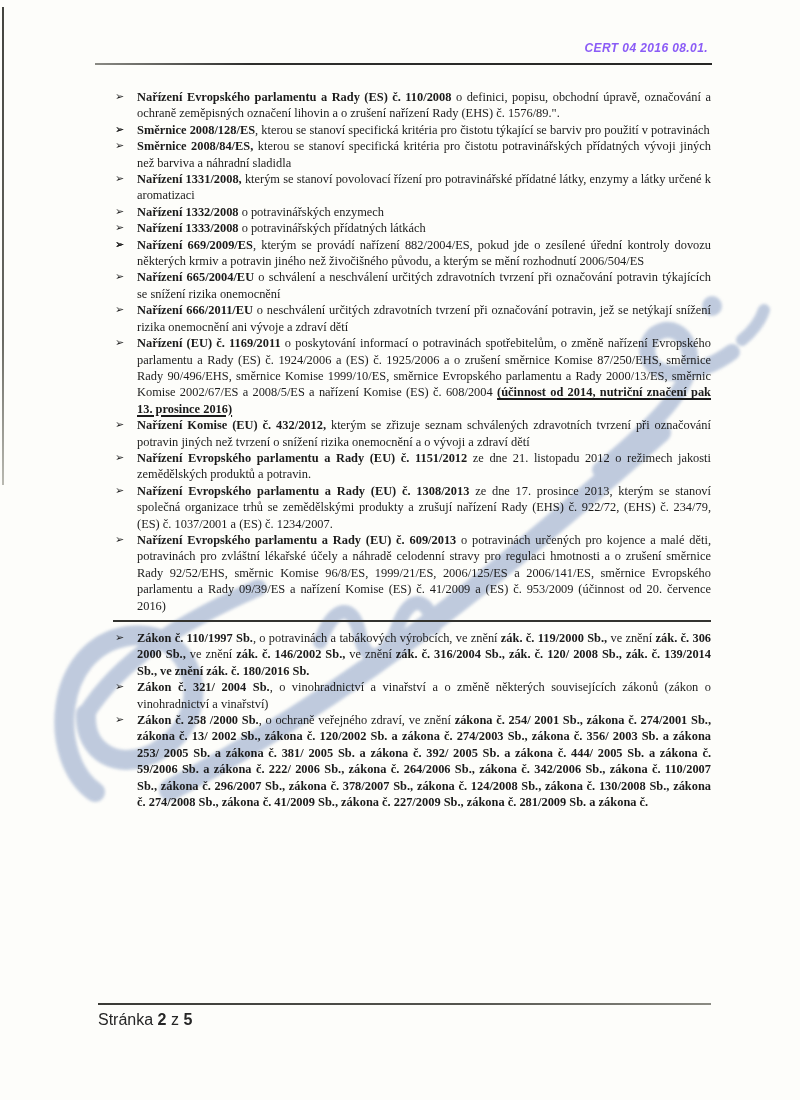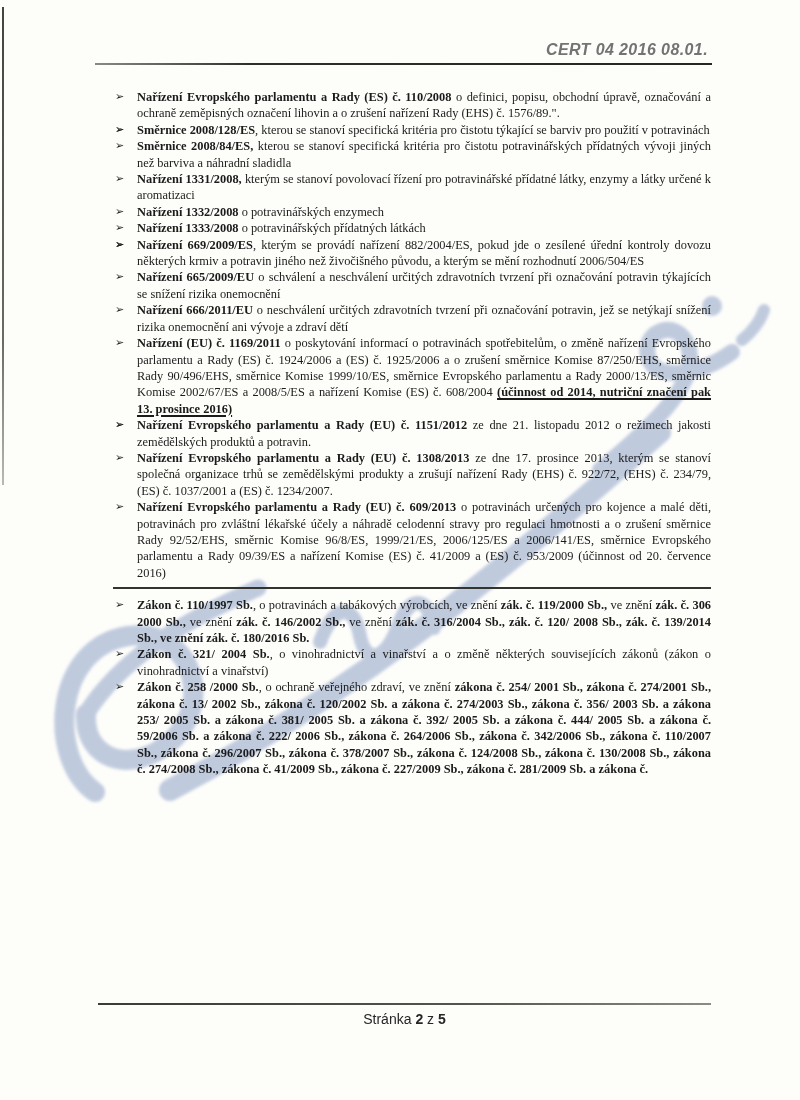--- a/index.html
+++ b/index.html
@@ -9,41 +9,41 @@
   
   .edge-artifact{position:absolute;left:2px;top:7px;width:2px;height:478px;
     background:linear-gradient(to bottom,#44443f,#6b6b64 70%,#b9b9b1);}
 
   
   .wm{position:absolute;inset:0;z-index:1;pointer-events:none;}
 
   
   .doc-code{position:absolute;top:41px;right:92px;z-index:2;
     font-family:"Liberation Sans",sans-serif;font-style:italic;font-weight:700;
-    font-size:16px;letter-spacing:.4px;color:#737373;}
+    font-size:12px;letter-spacing:.4px;color:#8b5cf6;}
   .header-rule{position:absolute;top:63px;left:95px;width:617px;height:2px;z-index:2;
     background:linear-gradient(to right,#8a8a84,#2e2e2c 25%,#262624);}
 
   
   .content{position:absolute;left:115px;top:89px;width:596px;z-index:2;
     font-size:12.4px;line-height:16.4px;color:#1b1b1b;}
   ul.reg-list{list-style:none;margin:0;padding:0;}
   li.item{position:relative;padding-left:22px;text-align:justify;}
   .bullet{position:absolute;left:0;top:0;font-family:"DejaVu Sans",sans-serif;
     font-size:11px;color:#222;}
   .b{font-weight:700;}
   .u{text-decoration:underline;text-decoration-thickness:1.5px;text-underline-offset:2px;}
 
   .section-divider{border:0;border-top:2px solid #33332f;margin:6px 0 8px -2px;width:598px;}
 
   
   .footer-rule{position:absolute;top:1003px;left:98px;width:613px;height:2px;z-index:2;
     background:linear-gradient(to right,#3a3a36,#55554f 60%,#8b8b83);}
   .page-footer{position:absolute;top:1011px;left:98px;width:613px;z-index:2;
-    text-align:center;font-family:"Liberation Sans",sans-serif;font-size:14px;color:#262626;}
+    text-align:left;font-family:"Liberation Sans",sans-serif;font-size:16px;color:#262626;}
   .page-footer .b{font-weight:700;}
 </style>
 </head>
 <body>
 
 <div class="page">
 
   <div class="edge-artifact"></div>
 
   <svg class="wm" width="800" height="1100" viewBox="0 0 800 1100" xmlns="http://www.w3.org/2000/svg">
@@ -71,24 +71,24 @@
         <li class="item"><span class="bullet">➢</span><span><span class="b">Nařízení Evropského parlamentu a Rady (ES) č. 110/2008</span><span> o definici, popisu, obchodní úpravě, označování a ochraně zeměpisných označení lihovin a o zrušení nařízení Rady (EHS) č. 1576/89.".</span></span></li>
         <li class="item"><span class="bullet">➢</span></li>
         <li class="item"><span class="bullet">➢</span><span><span class="b">Směrnice 2008/128/ES</span><span>, kterou se stanoví specifická kritéria pro čistotu týkající se barviv pro použití v potravinách</span></span></li>
         <li class="item"><span class="bullet">➢</span><span><span class="b">Směrnice 2008/84/ES,</span><span> kterou se stanoví specifická kritéria pro čistotu potravinářských přídatných vývoji jiných než barviva a náhradní sladidla</span></span></li>
         <li class="item"><span class="bullet">➢</span><span><span class="b">Nařízení 1331/2008,</span><span> kterým se stanoví povolovací řízení pro potravinářské přídatné látky, enzymy a látky určené k aromatizaci</span></span></li>
         <li class="item"><span class="bullet">➢</span><span><span class="b">Nařízení 1332/2008</span><span> o potravinářských enzymech</span></span></li>
         <li class="item"><span class="bullet">➢</span><span><span class="b">Nařízení 1333/2008</span><span> o potravinářských přídatných látkách</span></span></li>
         <li class="item"><span class="bullet">➢</span></li>
         <li class="item"><span class="bullet">➢</span></li>
         <li class="item"><span class="bullet">➢</span><span><span class="b">Nařízení 669/2009/ES</span><span>, kterým se provádí nařízení 882/2004/ES, pokud jde o zesílené úřední kontroly dovozu některých krmiv a potravin jiného než živočišného původu, a kterým se mění rozhodnutí 2006/504/ES</span></span></li>
-        <li class="item"><span class="bullet">➢</span><span><span class="b">Nařízení 665/2009/EU</span><span> o schválení a neschválení určitých zdravotních tvrzení při označování potravin týkajících se snížení rizika onemocnění</span></span></li>
+        <li class="item"><span class="bullet">➢</span><span><span class="b">Nařízení 665/2004/EU</span><span> o schválení a neschválení určitých zdravotních tvrzení při označování potravin týkajících se snížení rizika onemocnění</span></span></li>
         <li class="item"><span class="bullet">➢</span><span><span class="b">Nařízení 666/2011/EU</span><span> o neschválení určitých zdravotních tvrzení při označování potravin, jež se netýkají snížení rizika onemocnění ani vývoje a zdraví dětí</span></span></li>
         <li class="item"><span class="bullet">➢</span><span><span class="b">Nařízení (EU) č. 1169/2011</span><span> o poskytování informací o potravinách spotřebitelům, o změně nařízení Evropského parlamentu a Rady (ES) č. 1924/2006 a (ES) č. 1925/2006 a o zrušení směrnice Komise 87/250/EHS, směrnice Rady 90/496/EHS, směrnice Komise 1999/10/ES, směrnice Evropského parlamentu a Rady 2000/13/ES, směrnic Komise 2002/67/ES a 2008/5/ES a nařízení Komise (ES) č. 608/2004 </span><span class="b u">(účinnost od 2014, nutriční značení pak 13. prosince 2016)</span></span></li>
-        <li class="item"><span class="bullet">➢</span></li>
+        <li class="item"><span class="bullet">➢</span><span><span class="b">Nařízení Komise (EU) č. 432/2012,</span><span> kterým se zřizuje seznam schválených zdravotních tvrzení při označování potravin jiných než tvrzení o snížení rizika onemocnění a o vývoji a zdraví dětí</span></span></li>
         <li class="item"><span class="bullet">➢</span><span><span class="b">Nařízení Evropského parlamentu a Rady (EU) č. 1151/2012</span><span> ze dne 21. listopadu 2012 o režimech jakosti zemědělských produktů a potravin.</span></span></li>
         <li class="item"><span class="bullet">➢</span><span><span class="b">Nařízení Evropského parlamentu a Rady (EU) č. 1308/2013</span><span> ze dne 17. prosince 2013, kterým se stanoví společná organizace trhů se zemědělskými produkty a zrušují nařízení Rady (EHS) č. 922/72, (EHS) č. 234/79, (ES) č. 1037/2001 a (ES) č. 1234/2007.</span></span></li>
         <li class="item"><span class="bullet">➢</span><span><span class="b">Nařízení Evropského parlamentu a Rady (EU) č. 609/2013</span><span> o potravinách určených pro kojence a malé děti, potravinách pro zvláštní lékařské účely a náhradě celodenní stravy pro regulaci hmotnosti a o zrušení směrnice Rady 92/52/EHS, směrnic Komise 96/8/ES, 1999/21/ES, 2006/125/ES a 2006/141/ES, směrnice Evropského parlamentu a Rady 09/39/ES a nařízení Komise (ES) č. 41/2009 a (ES) č. 953/2009 (účinnost od 20. července 2016)</span></span></li>
       </ul>
     <hr class="section-divider">
     <ul class="reg-list">
         <li class="item"><span class="bullet">➢</span><span><span class="b">Zákon č. 110/1997 Sb.</span><span>, o potravinách a tabákových výrobcích, ve znění </span><span class="b">zák. č. 119/2000 Sb.,</span><span> ve znění </span><span class="b">zák. č. 306 2000 Sb.,</span><span> ve znění </span><span class="b">zák. č. 146/2002 Sb.,</span><span> ve znění </span><span class="b">zák. č. 316/2004 Sb., zák. č. 120/ 2008 Sb., zák. č. 139/2014 Sb., ve znění zák. č. 180/2016 Sb.</span></span></li>
         <li class="item"><span class="bullet">➢</span><span><span class="b">Zákon č. 321/ 2004 Sb.</span><span>, o vinohradnictví a vinařství a o změně některých souvisejících zákonů (zákon o vinohradnictví a vinařství)</span></span></li>
         <li class="item"><span class="bullet">➢</span><span><span class="b">Zákon č. 258 /2000 Sb.</span><span>, o ochraně veřejného zdraví, ve znění </span><span class="b">zákona č. 254/ 2001 Sb., zákona č. 274/2001 Sb., zákona č. 13/ 2002 Sb., zákona č. 120/2002 Sb. a zákona č. 274/2003 Sb., zákona č. 356/ 2003 Sb. a zákona 253/ 2005 Sb. a zákona č. 381/ 2005 Sb. a zákona č. 392/ 2005 Sb. a zákona č. 444/ 2005 Sb. a zákona č. 59/2006 Sb. a zákona č. 222/ 2006 Sb., zákona č. 264/2006 Sb., zákona č. 342/2006 Sb., zákona č. 110/2007 Sb., zákona č. 296/2007 Sb., zákona č. 378/2007 Sb., zákona č. 124/2008 Sb., zákona č. 130/2008 Sb., zákona č. 274/2008 Sb., zákona č. 41/2009 Sb., zákona č. 227/2009 Sb., zákona č. 281/2009 Sb. a zákona č.</span></span></li>
       </ul>

